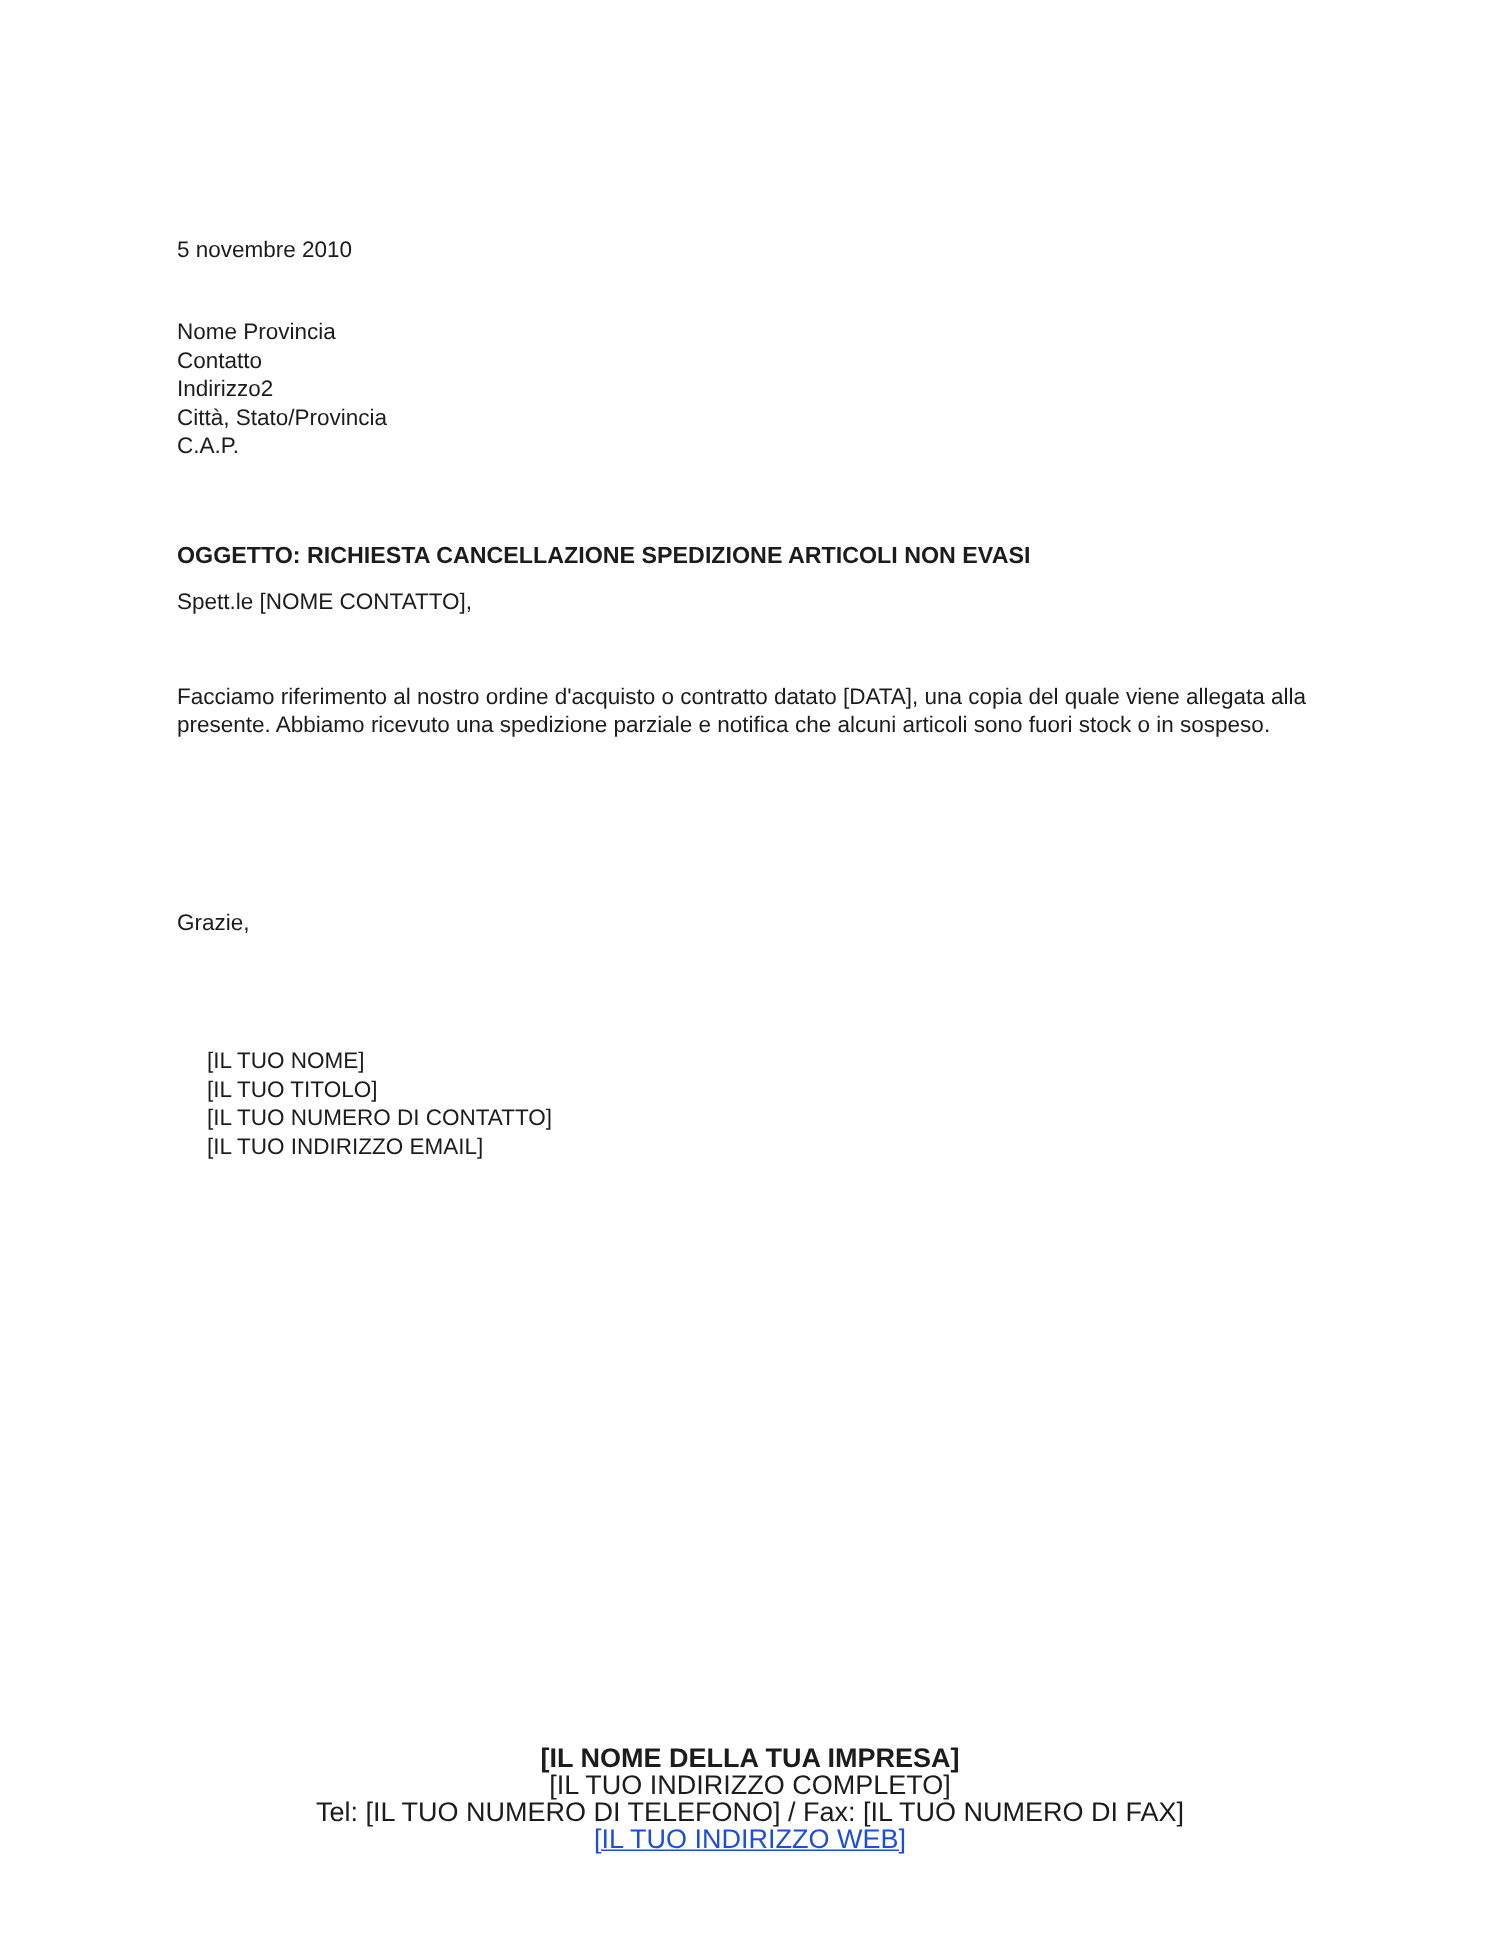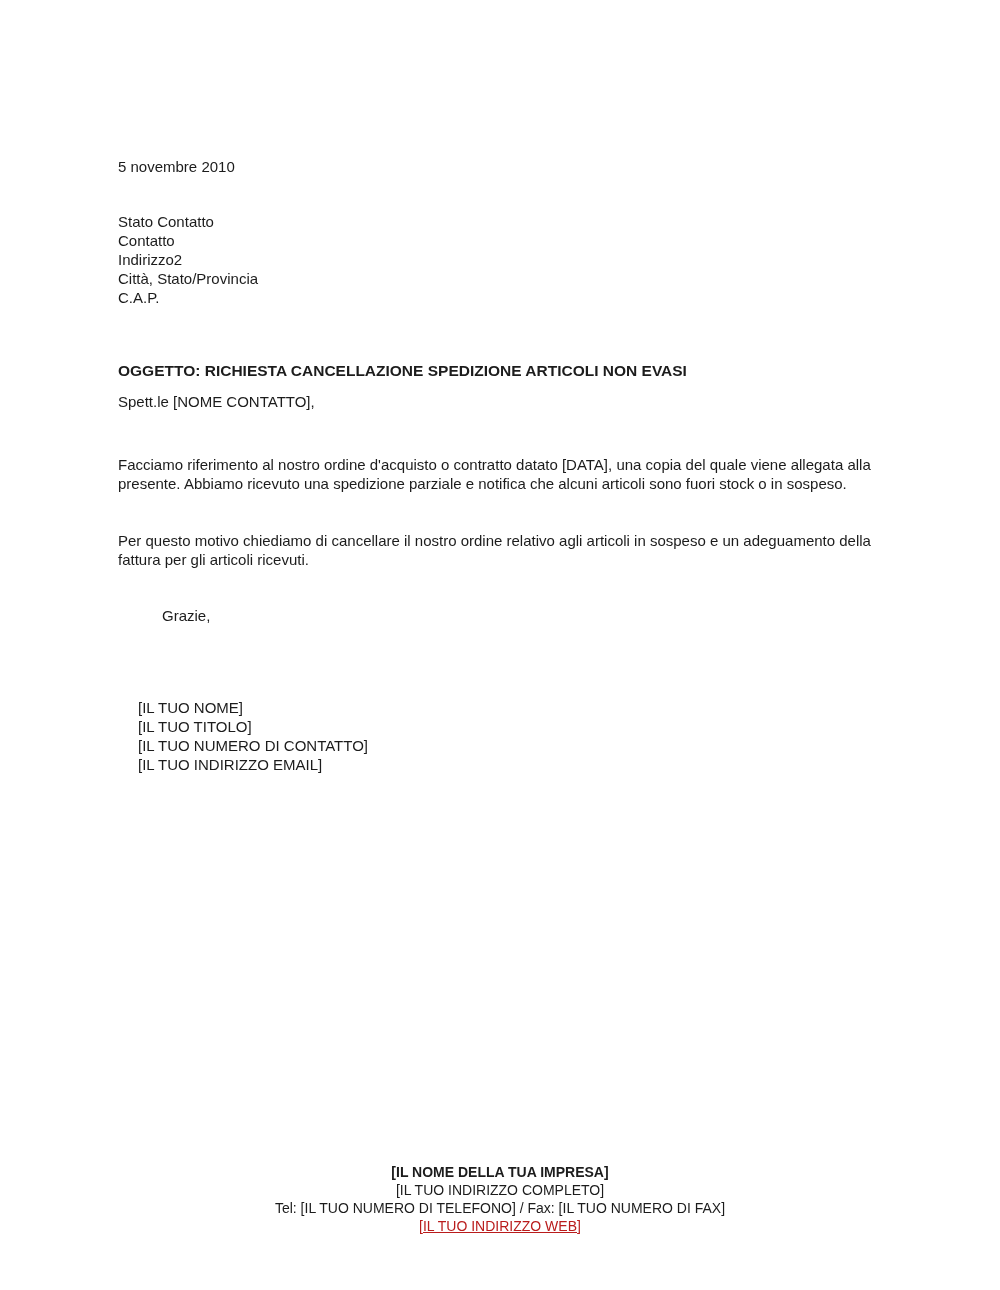--- a/index.html
+++ b/index.html
@@ -15,59 +15,58 @@
     line-height: 19px;
     overflow: hidden;
   }
   .abs { position: absolute; left: 118px; }
   .date-line      { top: 157px; }
   .recipient      { top: 212px; }
   .subject-line   { top: 361px; font-weight: bold; font-size: 15.5px; text-align: right; }
   .salutation     { top: 392px; }
   .para-1         { top: 455px; width: 760px; }
   .para-2         { top: 531px; width: 760px; }
-  .closing        { top: 606px; margin-left: 44px; }
+  .closing        { top: 606px; }
   .signature      { top: 698px; margin-left: 20px; }
   .footer {
     position: absolute;
     left: 0;
     top: 1163px;
     width: 1000px;
     text-align: center;
-    font-size: 14px;
+    font-size: 18px;
     line-height: 18px;
   }
   .footer .company { font-weight: bold; }
   .footer a {
-    color: #b91c1c;
+    color: #1d4ed8;
     text-decoration: underline;
   }
 </style>
 </head>
 <body>
 
 <div class="page">
 
   <div class="abs date-line">5 novembre 2010</div>
 
   <div class="abs recipient">
-    <div>Stato Contatto</div>
+    <div>Nome Provincia</div>
     <div>Contatto</div>
     <div>Indirizzo2</div>
     <div>Città, Stato/Provincia</div>
     <div>C.A.P.</div>
   </div>
 
   <div class="abs subject-line">OGGETTO: RICHIESTA CANCELLAZIONE SPEDIZIONE ARTICOLI NON EVASI</div>
 
   <div class="abs salutation">Spett.le [NOME CONTATTO],</div>
 
   <div class="abs para-1">Facciamo riferimento al nostro ordine d'acquisto o contratto datato [DATA], una copia del quale viene allegata alla presente. Abbiamo ricevuto una spedizione parziale e notifica che alcuni articoli sono fuori stock o in sospeso.</div>
 
-  <div class="abs para-2">Per questo motivo chiediamo di cancellare il nostro ordine relativo agli articoli in sospeso e un adeguamento della fattura per gli articoli ricevuti.</div>
 
   <div class="abs closing">Grazie,</div>
 
   <div class="abs signature">
     <div>[IL TUO NOME]</div>
     <div>[IL TUO TITOLO]</div>
     <div>[IL TUO NUMERO DI CONTATTO]</div>
     <div>[IL TUO INDIRIZZO EMAIL]</div>
   </div>
 

